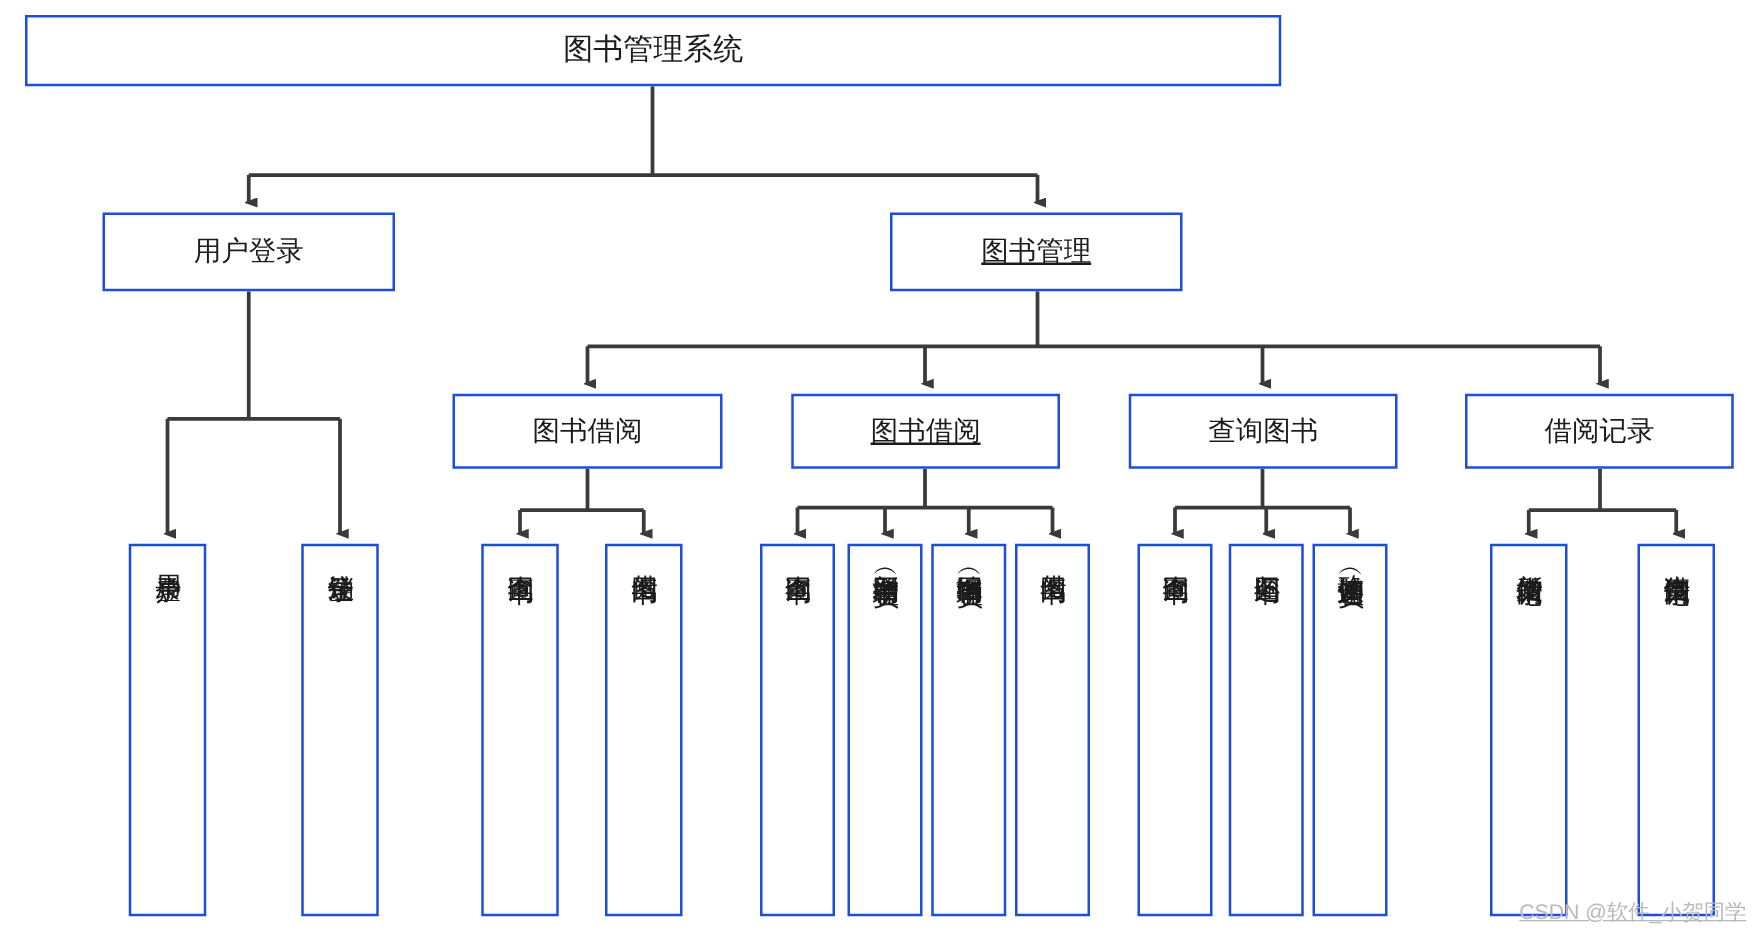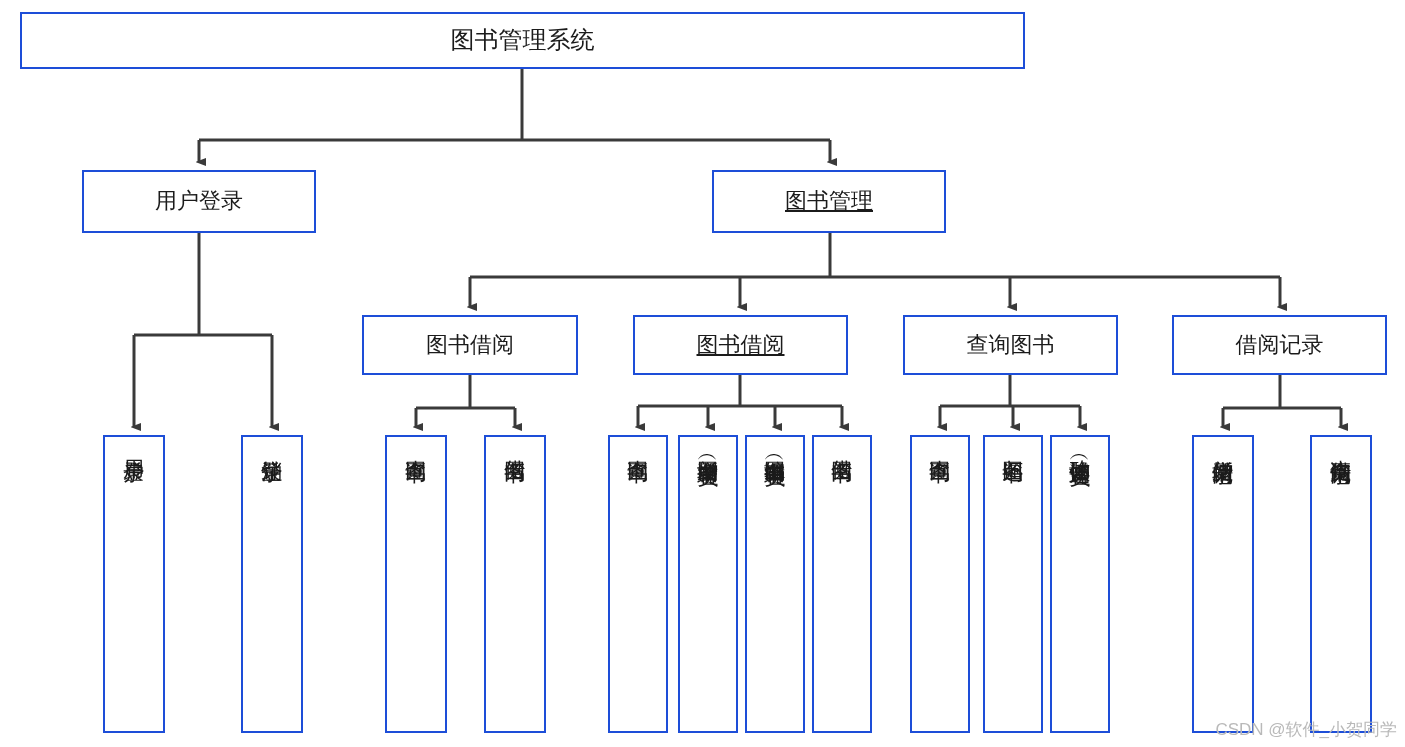--- a/index.html
+++ b/index.html
@@ -62,20 +62,21 @@
   }
   #watermark {
     position: absolute;
     right: 8px;
     bottom: 6px;
     font-size: 17px;
     color: #b9b9b9;
     z-index: 5;
     white-space: nowrap;
     pointer-events: none;
+    text-decoration: underline;
   }
 </style>
 </head>
 <body>
 
 <div id="diagram-root">
 
   <svg id="edge-layer" viewBox="0 0 1405 747" xmlns="http://www.w3.org/2000/svg">
     <defs>
       <marker id="arrowhead" markerWidth="10" markerHeight="10" refX="4" refY="7" orient="auto" markerUnits="userSpaceOnUse">

